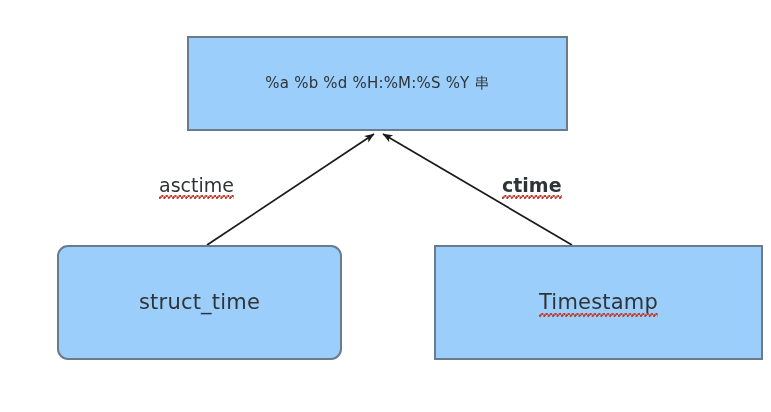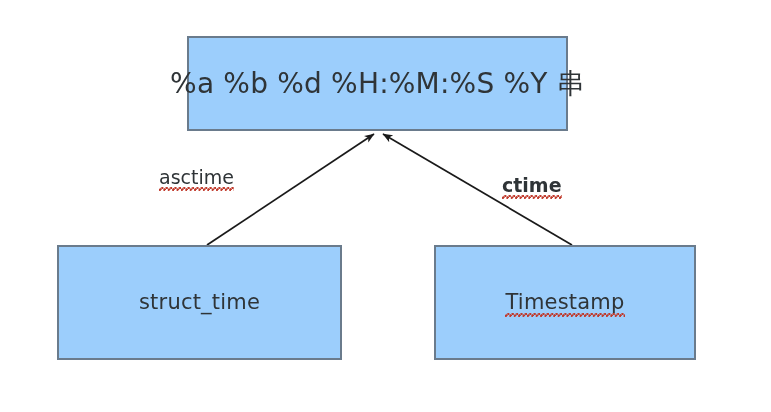--- a/index.html
+++ b/index.html
@@ -34,35 +34,36 @@
     white-space: nowrap;
     letter-spacing: 0.2px;
   }
   #node-format {
     left: 187px;
     top: 36px;
     width: 381px;
     height: 95px;
   }
   #node-format .node-label {
-    font-size: 28px;
+    font-size: 15px;
   }
   #node-struct-time {
     left: 57px;
     top: 245px;
     width: 285px;
     height: 115px;
+    border-radius: 11px;
   }
   #node-struct-time .node-label {
     font-size: 21px;
   }
   #node-timestamp {
     left: 434px;
     top: 245px;
-    width: 262px;
+    width: 329px;
     height: 115px;
   }
   #node-timestamp .node-label {
     font-size: 21px;
   }
 
   
   .spell {
     position: relative;
     display: inline-block;
@@ -94,21 +95,21 @@
   .edge-label {
     position: absolute;
     color: #2F3437;
     font-size: 19px;
     line-height: 1;
     white-space: nowrap;
     z-index: 3;
   }
   #edge-label-asctime {
     left: 159px;
-    top: 168px;
+    top: 176px;
   }
   #edge-label-ctime {
     left: 502px;
     top: 176px;
     font-weight: bold;
   }
 </style>
 </head>
 <body>
 

